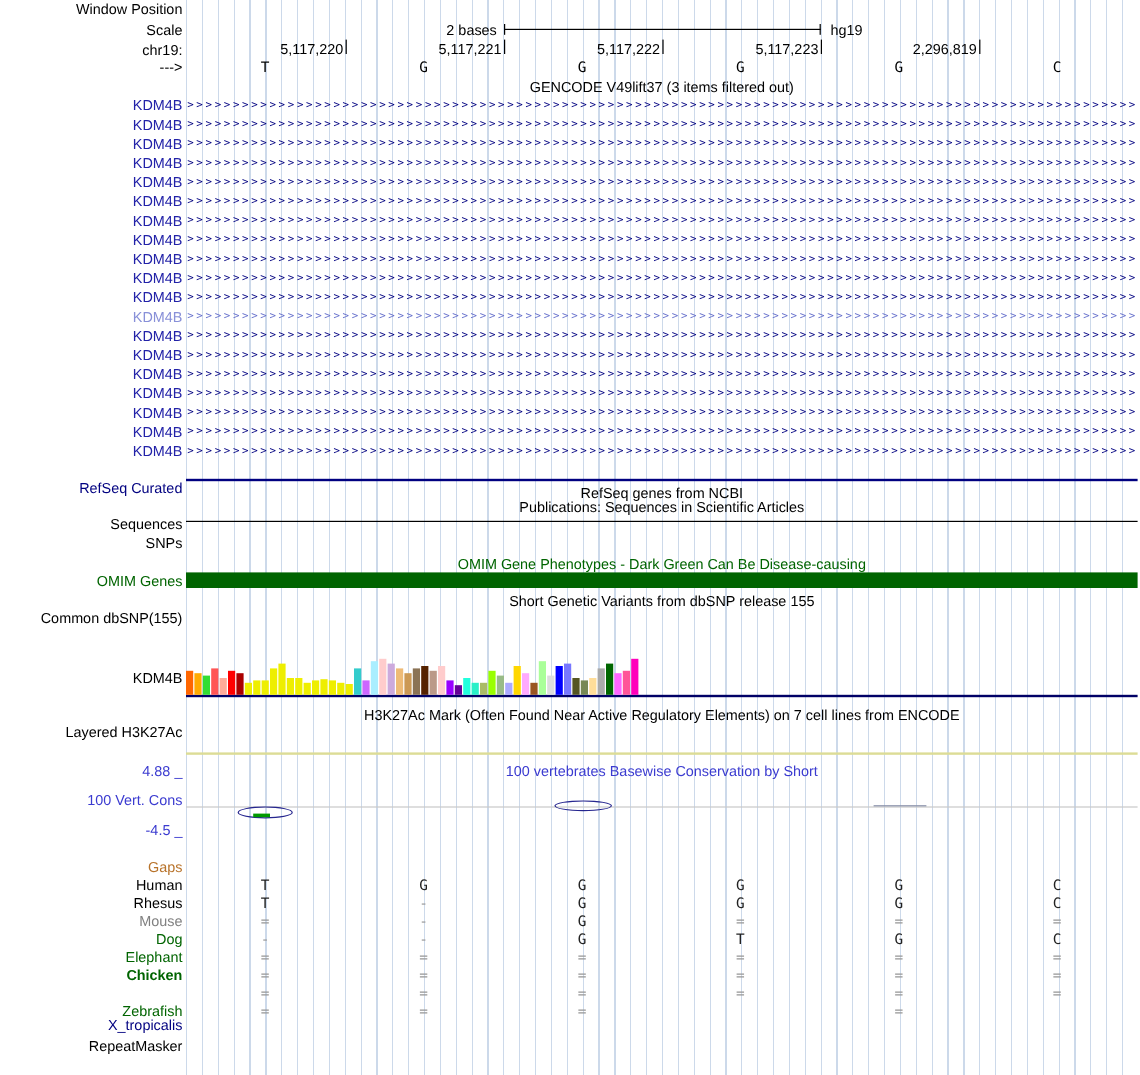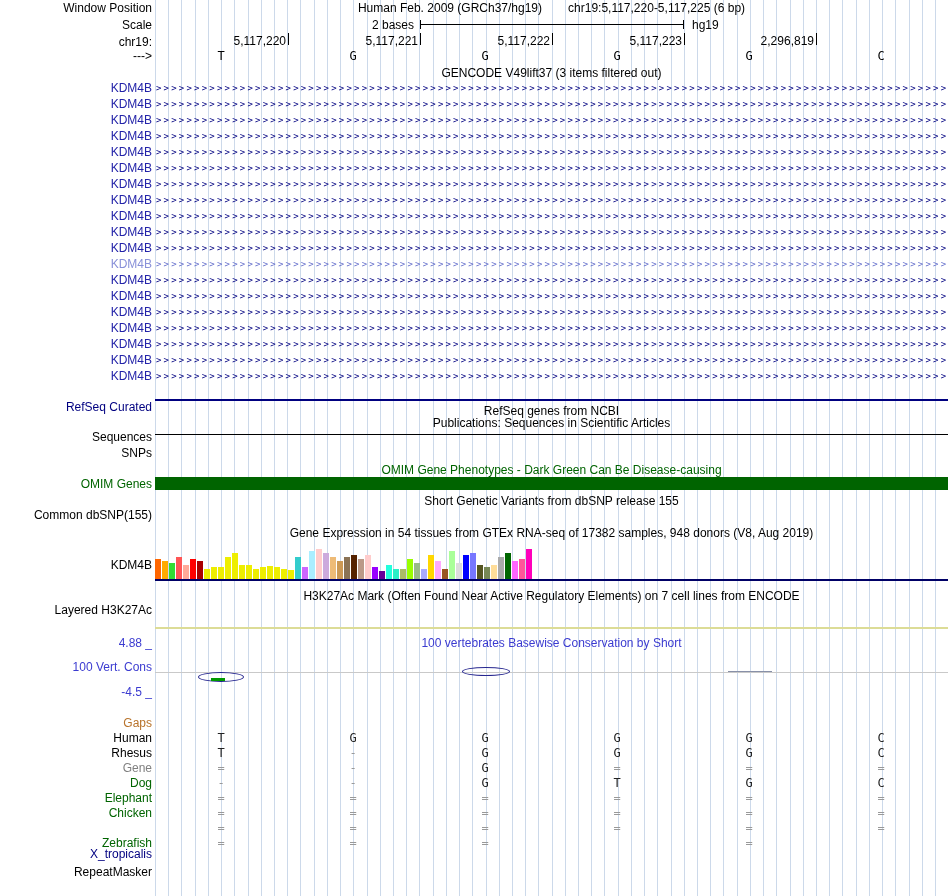--- a/index.html
+++ b/index.html
@@ -28,40 +28,36 @@
   .lens { border:1px solid #26268F; border-radius:50%; background:transparent; }
 </style>
 </head>
 <body>
 
 <div id="browser">
 
   <div class="grid"></div>
 
   <div class="lbl" style="top:1px">Window Position</div>
-  <div class="title" style="top:1px">
-    <span>Human Feb. 2009 (GRCh37/hg19)</span><span style="display:inline-block;width:26px"></span><span>chr19:5,117,220-5,117,225 (6 bp)</span>
-  </div>
 
   <div class="lbl" style="top:18px">Scale</div>
   <div style="position:absolute;left:338px;top:18px;width:76px;text-align:right">2 bases</div>
   <div class="hline" style="left:420px;top:24px;width:264px;height:1px;background:#000"></div>
   <div class="hline" style="left:420px;top:20px;width:1px;height:9px;background:#000"></div>
   <div class="hline" style="left:683px;top:20px;width:1px;height:9px;background:#000"></div>
   <div style="position:absolute;left:692px;top:18px">hg19</div>
 
   <div class="lbl" style="top:35px">chr19:</div>
   <div class="lbl" style="top:49px">---&gt;</div>
 
   <div class="title" style="top:66px">GENCODE V49lift37 (3 items filtered out)</div>
   <div class="title" style="top:404px">RefSeq genes from NCBI</div>
   <div class="title green" style="top:463px">OMIM Gene Phenotypes - Dark Green Can Be Disease-causing</div>
   <div class="title" style="top:416px">Publications: Sequences in Scientific Articles</div>
   <div class="title" style="top:494px">Short Genetic Variants from dbSNP release 155</div>
-  <div class="title" style="top:526px">Gene Expression in 54 tissues from GTEx RNA-seq of 17382 samples, 948 donors (V8, Aug 2019)</div>
   <div class="title" style="top:589px">H3K27Ac Mark (Often Found Near Active Regulatory Elements) on 7 cell lines from ENCODE</div>
   <div class="title blue" style="top:636px">100 vertebrates Basewise Conservation by Short</div>
 
   <div class="lbl navy" style="top:400px">RefSeq Curated</div>
   <div class="lbl" style="top:430px">Sequences</div>
   <div class="lbl" style="top:446px">SNPs</div>
   <div class="lbl green" style="top:477px">OMIM Genes</div>
   <div class="lbl" style="top:508px">Common dbSNP(155)</div>
   <div class="lbl" style="top:558px">KDM4B</div>
   <div class="lbl" style="top:603px">Layered H3K27Ac</div>
@@ -197,42 +193,42 @@
     <div class="acell" style="left: 609px; top: 731px; color: rgb(34, 34, 34);">G</div>
     <div class="acell" style="left: 741px; top: 731px; color: rgb(34, 34, 34);">G</div>
     <div class="acell" style="left: 873px; top: 731px; color: rgb(34, 34, 34);">C</div>
     <div class="lbl" style="top: 746px; color: rgb(0, 0, 0);">Rhesus</div>
     <div class="acell" style="left: 213px; top: 746px; color: rgb(34, 34, 34);">T</div>
     <div class="acell" style="left: 345px; top: 746px; color: rgb(153, 153, 153);">-</div>
     <div class="acell" style="left: 477px; top: 746px; color: rgb(34, 34, 34);">G</div>
     <div class="acell" style="left: 609px; top: 746px; color: rgb(34, 34, 34);">G</div>
     <div class="acell" style="left: 741px; top: 746px; color: rgb(34, 34, 34);">G</div>
     <div class="acell" style="left: 873px; top: 746px; color: rgb(34, 34, 34);">C</div>
-    <div class="lbl" style="top: 761px; color: rgb(128, 128, 128);">Gene</div>
+    <div class="lbl" style="top: 761px; color: rgb(128, 128, 128);">Mouse</div>
     <div class="acell" style="left: 213px; top: 761px; color: rgb(153, 153, 153);">=</div>
     <div class="acell" style="left: 345px; top: 761px; color: rgb(153, 153, 153);">-</div>
     <div class="acell" style="left: 477px; top: 761px; color: rgb(34, 34, 34);">G</div>
     <div class="acell" style="left: 609px; top: 761px; color: rgb(153, 153, 153);">=</div>
     <div class="acell" style="left: 741px; top: 761px; color: rgb(153, 153, 153);">=</div>
     <div class="acell" style="left: 873px; top: 761px; color: rgb(153, 153, 153);">=</div>
     <div class="lbl" style="top: 776px; color: rgb(0, 100, 0);">Dog</div>
     <div class="acell" style="left: 213px; top: 776px; color: rgb(153, 153, 153);">-</div>
     <div class="acell" style="left: 345px; top: 776px; color: rgb(153, 153, 153);">-</div>
     <div class="acell" style="left: 477px; top: 776px; color: rgb(34, 34, 34);">G</div>
     <div class="acell" style="left: 609px; top: 776px; color: rgb(34, 34, 34);">T</div>
     <div class="acell" style="left: 741px; top: 776px; color: rgb(34, 34, 34);">G</div>
     <div class="acell" style="left: 873px; top: 776px; color: rgb(34, 34, 34);">C</div>
     <div class="lbl" style="top: 791px; color: rgb(0, 100, 0);">Elephant</div>
     <div class="acell" style="left: 213px; top: 791px; color: rgb(153, 153, 153);">=</div>
     <div class="acell" style="left: 345px; top: 791px; color: rgb(153, 153, 153);">=</div>
     <div class="acell" style="left: 477px; top: 791px; color: rgb(153, 153, 153);">=</div>
     <div class="acell" style="left: 609px; top: 791px; color: rgb(153, 153, 153);">=</div>
     <div class="acell" style="left: 741px; top: 791px; color: rgb(153, 153, 153);">=</div>
     <div class="acell" style="left: 873px; top: 791px; color: rgb(153, 153, 153);">=</div>
-    <div class="lbl" style="top: 806px; color: rgb(0, 100, 0);">Chicken</div>
+    <div class="lbl" style="top: 806px; color: rgb(0, 100, 0); font-weight: bold;">Chicken</div>
     <div class="acell" style="left: 213px; top: 806px; color: rgb(153, 153, 153);">=</div>
     <div class="acell" style="left: 345px; top: 806px; color: rgb(153, 153, 153);">=</div>
     <div class="acell" style="left: 477px; top: 806px; color: rgb(153, 153, 153);">=</div>
     <div class="acell" style="left: 609px; top: 806px; color: rgb(153, 153, 153);">=</div>
     <div class="acell" style="left: 741px; top: 806px; color: rgb(153, 153, 153);">=</div>
     <div class="acell" style="left: 873px; top: 806px; color: rgb(153, 153, 153);">=</div>
     <div class="lbl" style="top: 821px; color: rgb(0, 0, 128); margin-top: 26px;">X_tropicalis</div>
     <div class="acell" style="left: 213px; top: 821px; color: rgb(153, 153, 153);">=</div>
     <div class="acell" style="left: 345px; top: 821px; color: rgb(153, 153, 153);">=</div>
     <div class="acell" style="left: 477px; top: 821px; color: rgb(153, 153, 153);">=</div>

